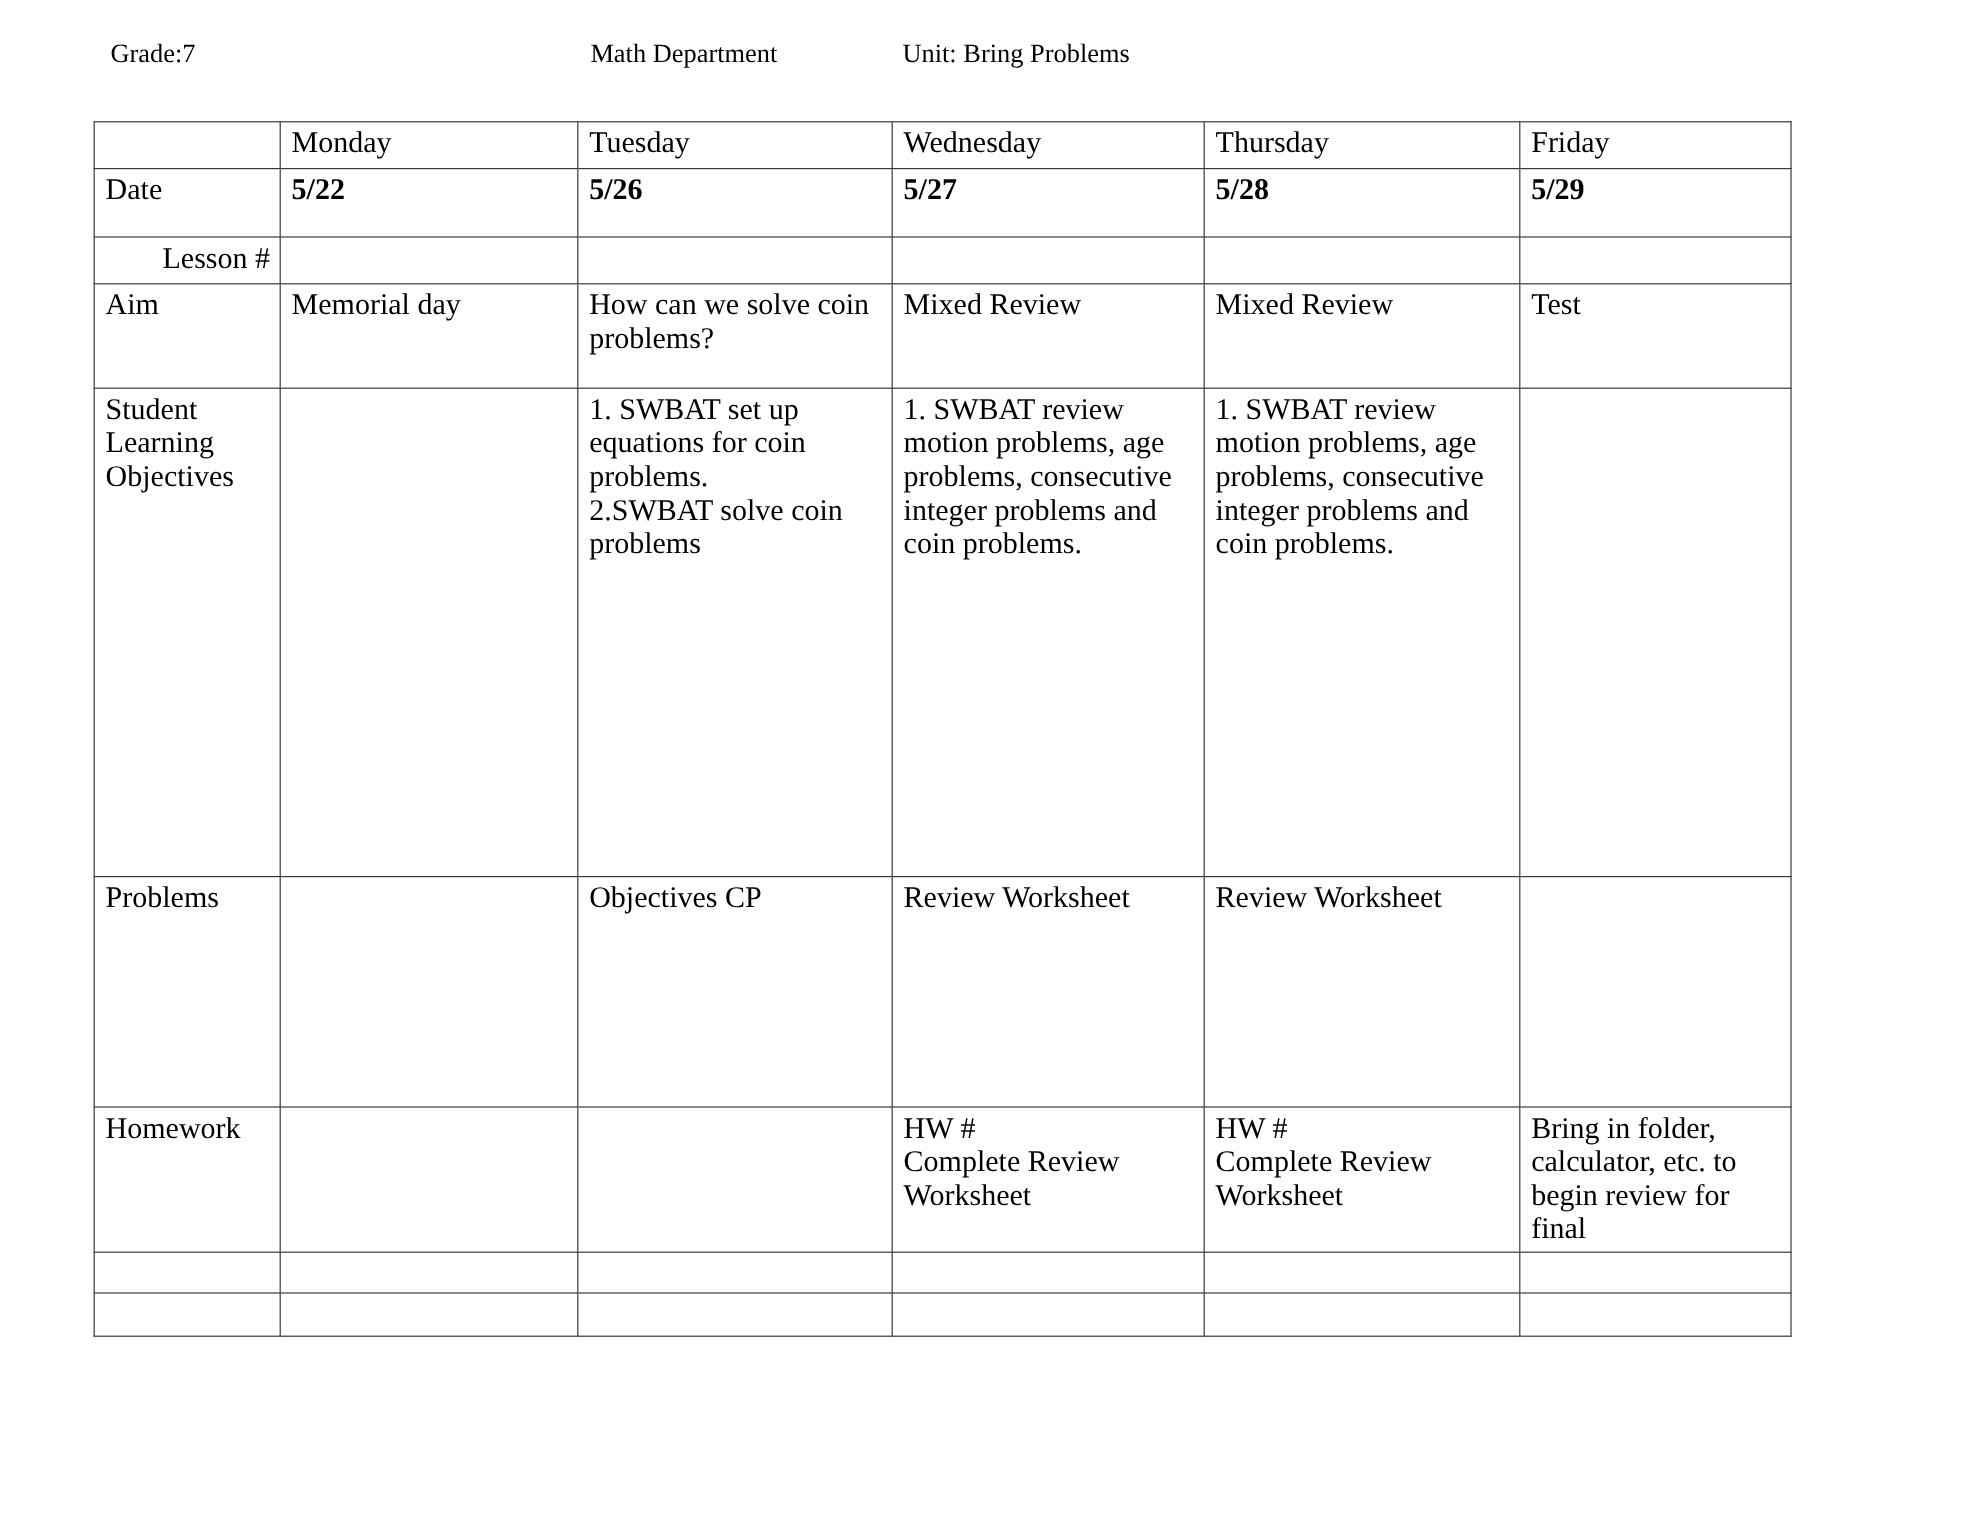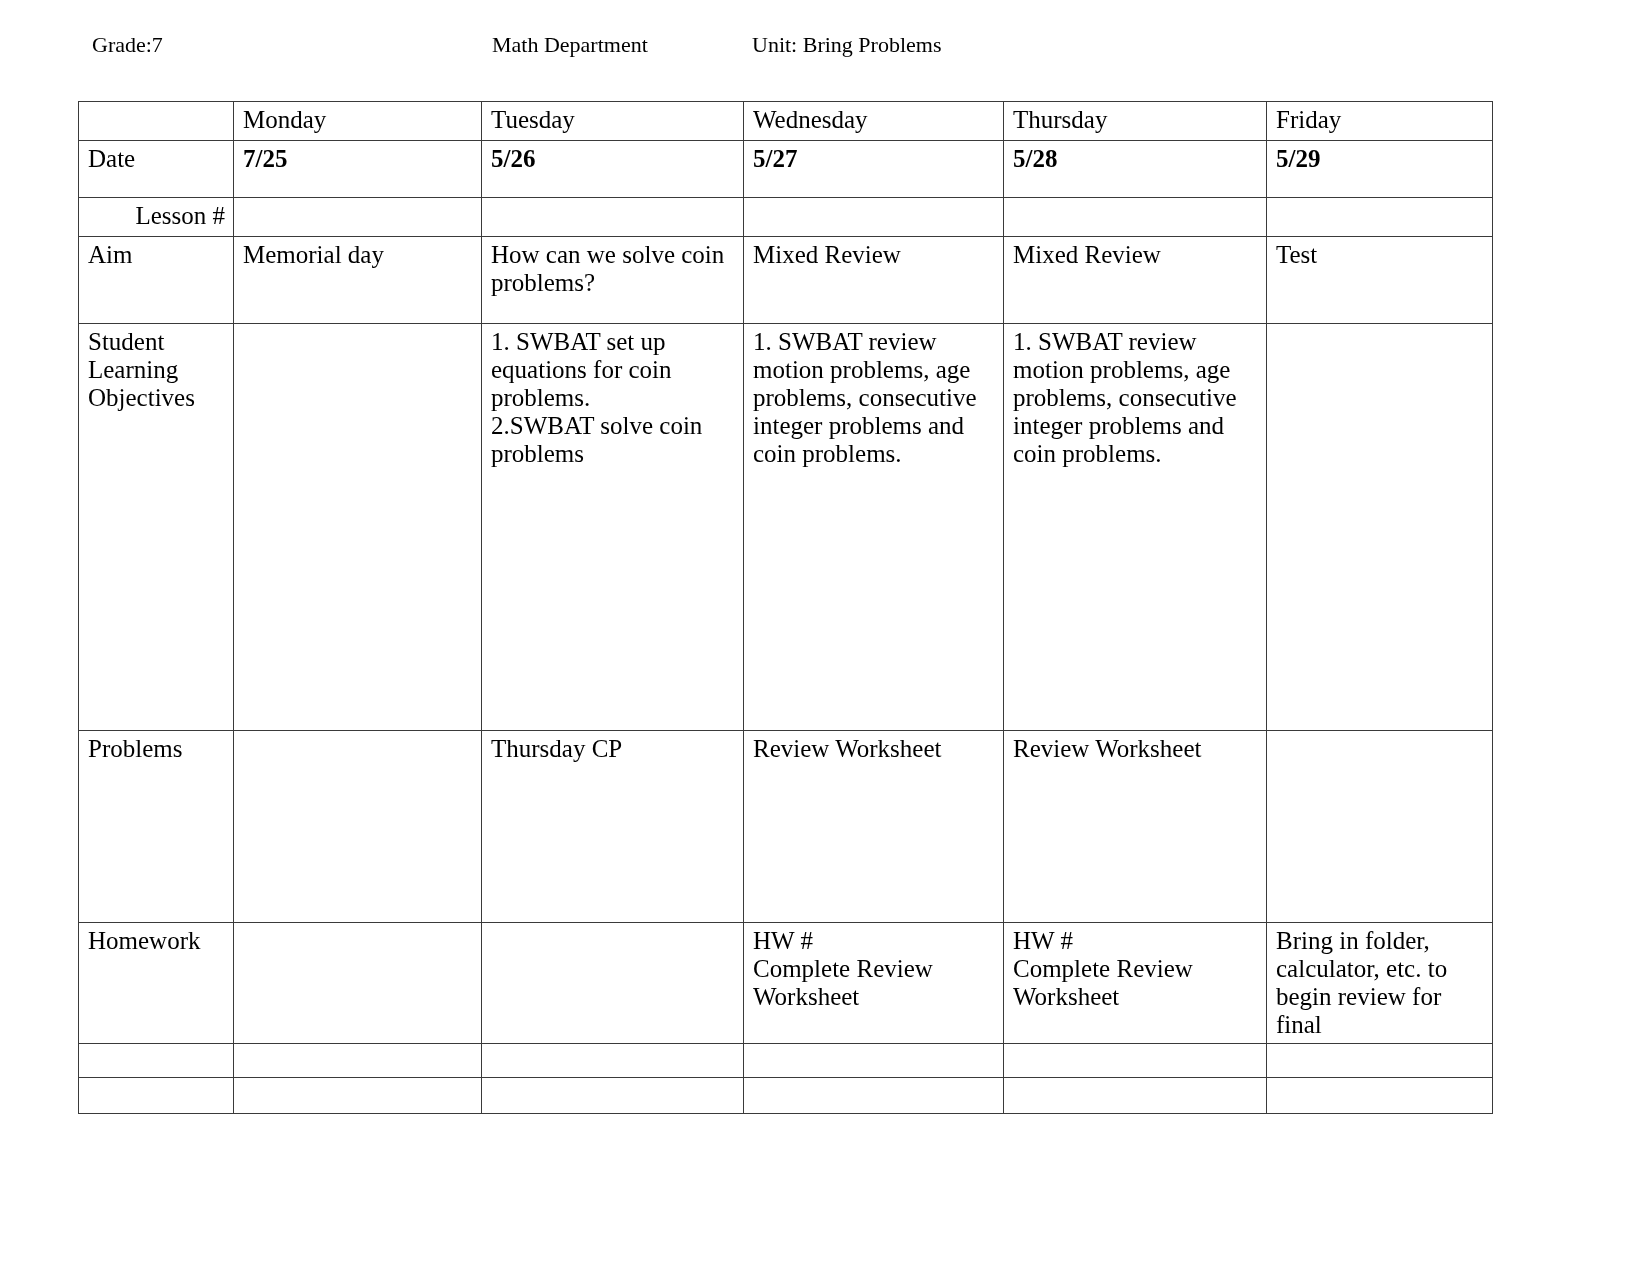--- a/index.html
+++ b/index.html
@@ -128,21 +128,21 @@
           <td></td>
           <td class="cell-day">Monday</td>
           <td class="cell-day">Tuesday</td>
           <td class="cell-day">Wednesday</td>
           <td class="cell-day">Thursday</td>
           <td class="cell-day">Friday</td>
         </tr>
 
         <tr class="row-date">
           <td class="lbl-mid">Date</td>
-          <td class="bold-date">7/25</td>
+          <td class="bold-date">5/22</td>
           <td class="bold-date">5/26</td>
           <td class="bold-date">5/27</td>
           <td class="bold-date">5/28</td>
           <td class="bold-date">5/29</td>
         </tr>
 
         <tr class="row-lesson">
           <td class="lbl-lesson">Lesson #</td>
           <td></td>
           <td></td>
@@ -168,21 +168,21 @@
           <td class="multiline">1. SWBAT set up equations for coin problems.
 2.SWBAT solve coin problems</td>
           <td class="multiline">1. SWBAT review motion problems, age problems, consecutive integer problems and coin problems.</td>
           <td class="multiline">1. SWBAT review motion problems, age problems, consecutive integer problems and coin problems.</td>
           <td class="multiline"></td>
         </tr>
 
         <tr class="row-classwork">
           <td>Problems</td>
           <td></td>
-          <td>Thursday CP</td>
+          <td>Objectives CP</td>
           <td>Review Worksheet</td>
           <td>Review Worksheet</td>
           <td></td>
         </tr>
 
         <tr class="row-homework">
           <td>Homework</td>
           <td class="multiline"></td>
           <td class="multiline"></td>
           <td class="multiline">HW #

